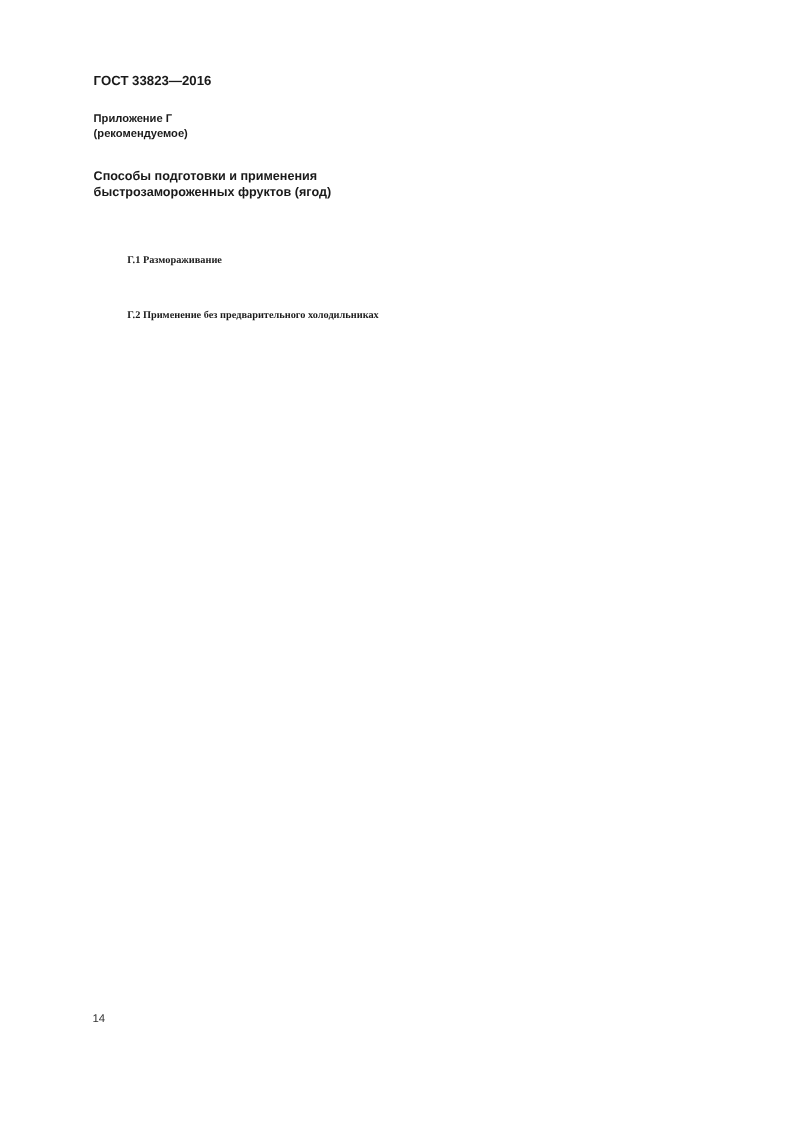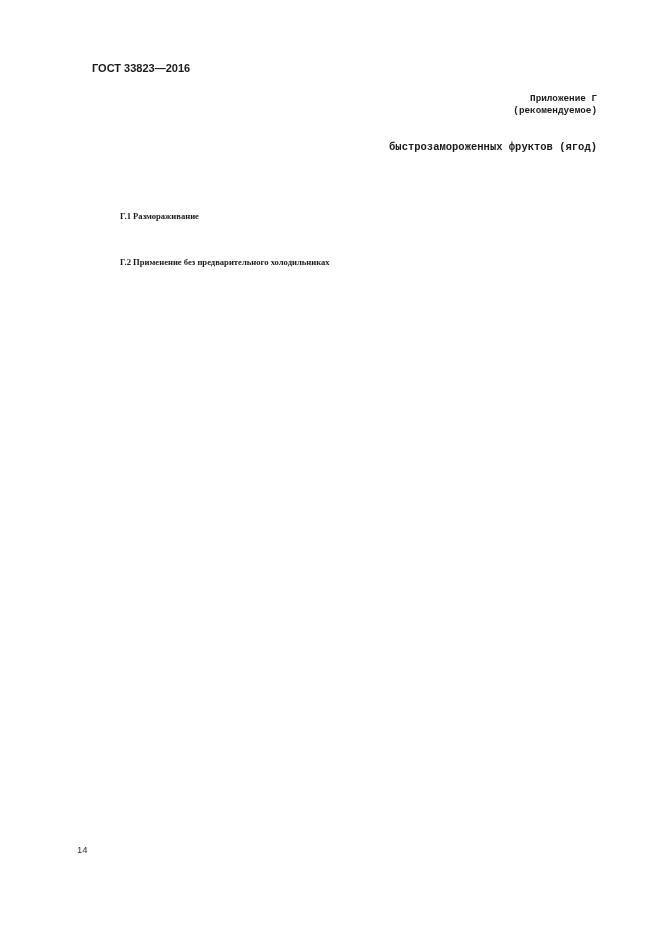--- a/index.html
+++ b/index.html
@@ -1,38 +1,39 @@
 <!DOCTYPE html>
 <html><head>
 <meta charset="utf-8">
 <style>
   html, body { margin:0; padding:0; background:#ffffff; }
   body { width:661px; height:935px; position:relative; overflow:hidden;
          font-family:"Liberation Sans", sans-serif; color:#1a1a1a; }
-  .abs { position:absolute;margin-left:14px; }
+  .abs { position:absolute; }
   .std { left:78px; top:62px; font-size:11px; font-weight:bold; }
-  .center { left:78px; width:505px; text-align:right;font-family:Liberation Mono, monospace; }
+  .center { left:78px; width:505px; text-align:left; }
   .annex { top:93px; font-size:9.3px; font-weight:bold; line-height:12px; }
   .title { top:141px; font-size:10.5px; font-weight:bold; line-height:13px; }
   .section { left:78px; width:537px; font-size:8.6px; line-height:13.5px; }
   .sec-h { font-weight:bold; padding-left:28px;font-family:Liberation Serif, serif; }
   .para { text-indent:28px; text-align:justify; text-align-last:left; color:#333; }
-  .pgnum { left:63px; top:844px; font-size:9.5px; color:#333; }
+  .pgnum { left:77px; top:844px; font-size:9.5px; color:#333; }
 </style>
 </head>
 <body>
 
 <div class="abs std">ГОСТ 33823—2016</div>
 
 <div class="abs center annex">
   <div>Приложение Г</div>
   <div>(рекомендуемое)</div>
 </div>
 
 <div class="abs center title">
+  <div>Способы подготовки и применения</div>
   <div>быстрозамороженных фруктов (ягод)</div>
 </div>
 
 <div class="abs section" style="top:210px;">
   <div class="sec-h">Г.1 Размораживание</div>
 </div>
 
 <div class="abs section" style="top:256px;">
   <div class="sec-h">Г.2 Применение без предварительного холодильниках</div>
 </div>

